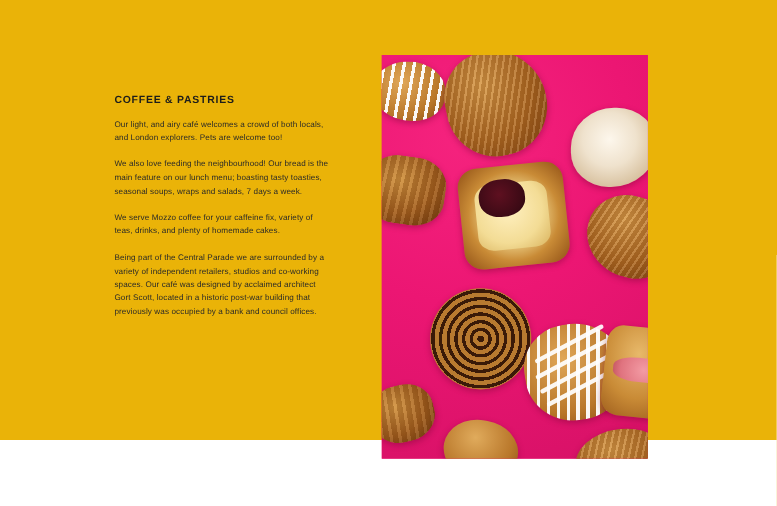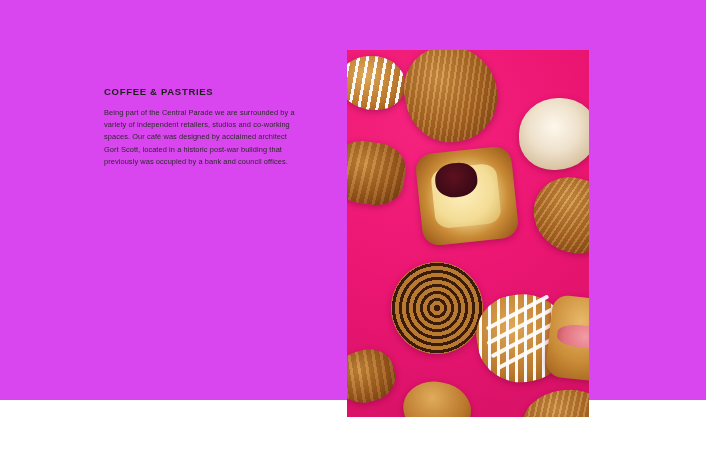--- a/index.html
+++ b/index.html
@@ -11,21 +11,21 @@
     width: 706px;
     height: 460px;
     font-family: "Liberation Sans", sans-serif;
     color: #1d1d1b;
     overflow: hidden;
   }
   .page {
     position: relative;
     width: 706px;
     height: 400px;
-    background: #d946ef;
+    background: #eab308;
   }
   .content {
     position: absolute;
     left: 104px;
     top: 86px;
     width: 196px;
   }
   .section-title {
     font-size: 9.5px;
     font-weight: bold;
@@ -135,20 +135,23 @@
     background: radial-gradient(ellipse at 40% 30%, #e0ab5c 0%, #b9772a 60%, #804713 100%);
   }
 </style>
 </head>
 <body>
 
 <div class="page">
 
   <div class="content">
     <h1 class="section-title">COFFEE &amp; PASTRIES</h1>
+    <p class="para">Our light, and airy café welcomes a crowd of both locals, and London explorers. Pets are welcome too!</p>
+    <p class="para">We also love feeding the neighbourhood! Our bread is the main feature on our lunch menu; boasting tasty toasties, seasonal soups, wraps and salads, 7 days a week.</p>
+    <p class="para">We serve Mozzo coffee for your caffeine fix, variety of teas, drinks, and plenty of homemade cakes.</p>
     <p class="para">Being part of the Central Parade we are surrounded by a variety of independent retailers, studios and co-working spaces. Our café was designed by acclaimed architect Gort Scott, located in a historic post-war building that previously was occupied by a bank and council offices.</p>
   </div>
 
   <div class="photo">
     <div class="photo-bg"></div>
 
     <div class="pastry iced" style="left:-8px; top:6px; width:66px; height:54px; border-radius:48% 52% 45% 55%;"></div>
 
     <div class="pastry c-shape" style="left:58px; top:-4px; width:92px; height:96px; border-radius:46% 54% 50% 50%; transform:rotate(-12deg);"></div>
 

